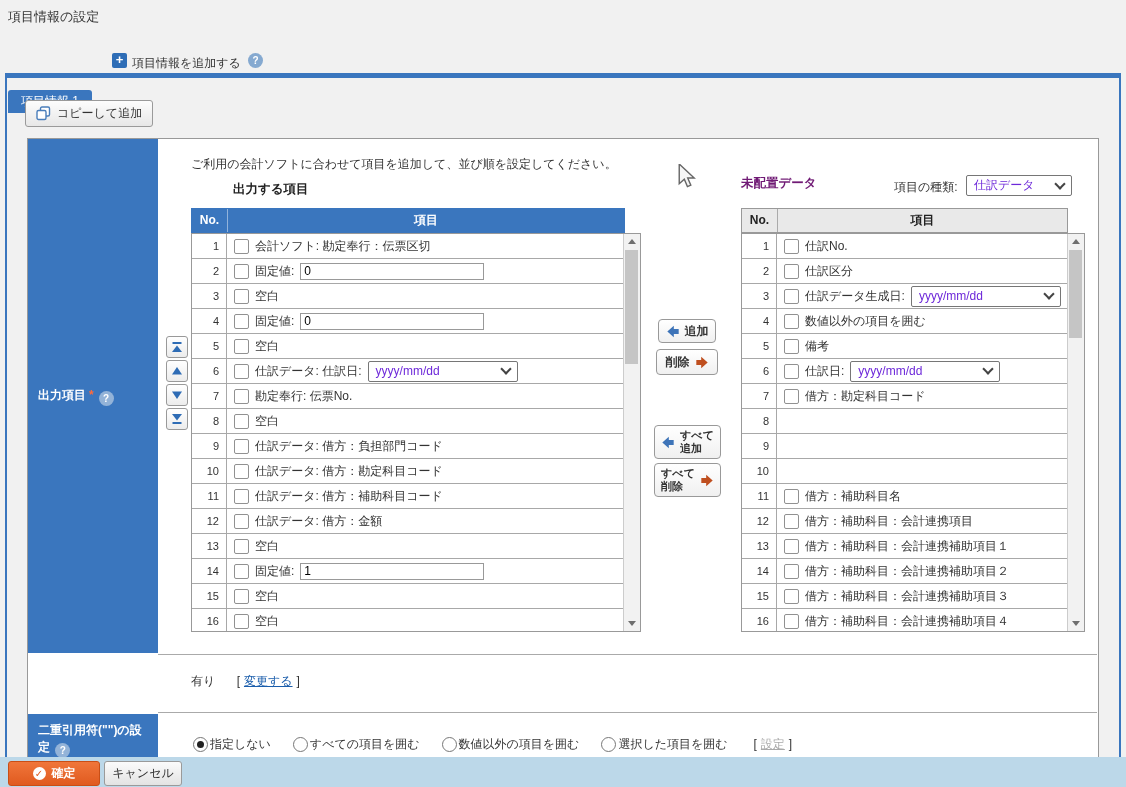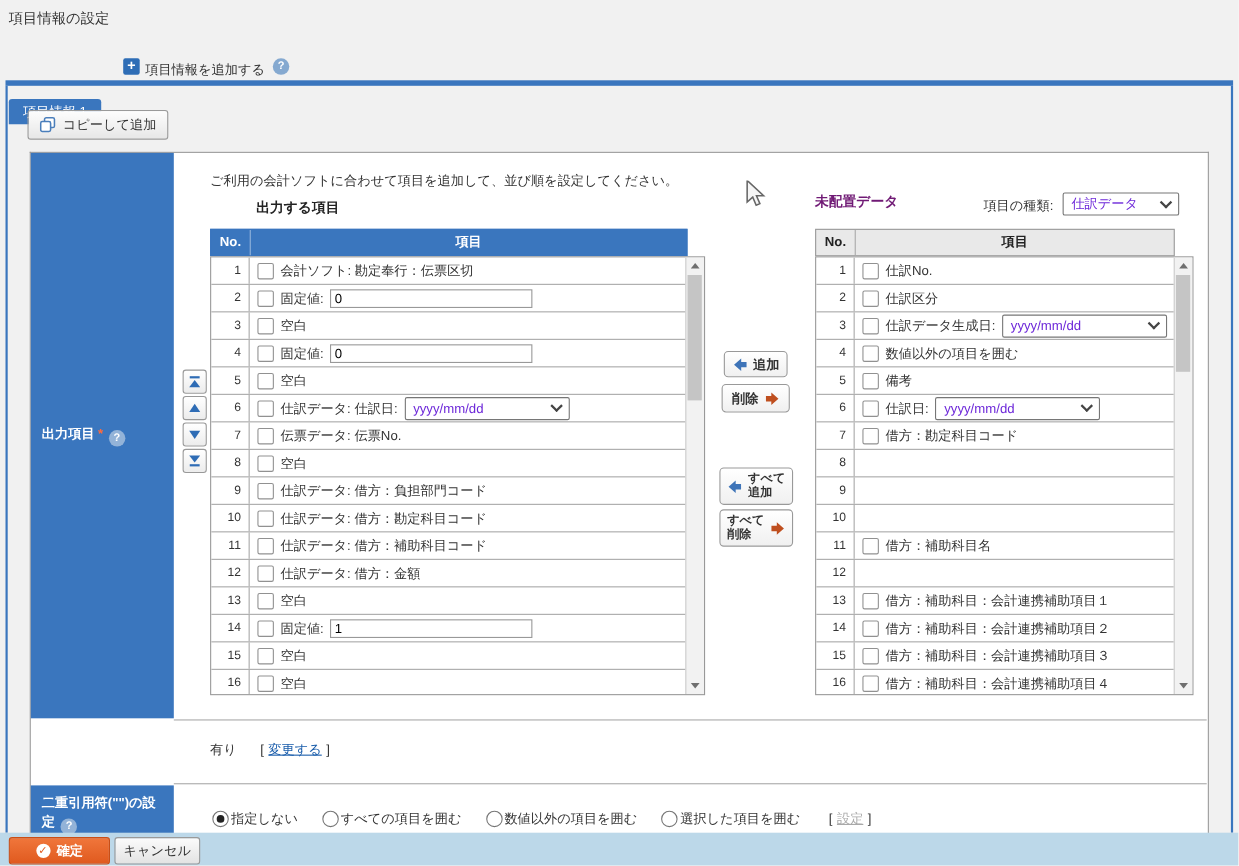--- a/index.html
+++ b/index.html
@@ -222,21 +222,21 @@
               <span class="sel">
                 <span>yyyy/mm/dd</span>
                 <span class="chev"></span>
               </span>
             </div>
           </div>
           <div class="trow">
             <div class="tno">7</div>
             <div class="tcell">
               <span class="cbx"></span>
-              <span class="tlabel">伝票データ: 伝票No.</span>
+              <span class="tlabel">勘定奉行: 伝票No.</span>
             </div>
           </div>
           <div class="trow">
             <div class="tno">8</div>
             <div class="tcell">
               <span class="cbx"></span>
               <span class="tlabel">空白</span>
             </div>
           </div>
           <div class="trow">
@@ -416,20 +416,24 @@
           </div>
           <div class="trow">
             <div class="tno">11</div>
             <div class="tcell">
               <span class="cbx"></span>
               <span class="tlabel">借方：補助科目名</span>
             </div>
           </div>
           <div class="trow">
             <div class="tno">12</div>
+            <div class="tcell">
+              <span class="cbx"></span>
+              <span class="tlabel">借方：補助科目：会計連携項目</span>
+            </div>
           </div>
           <div class="trow">
             <div class="tno">13</div>
             <div class="tcell">
               <span class="cbx"></span>
               <span class="tlabel">借方：補助科目：会計連携補助項目１</span>
             </div>
           </div>
           <div class="trow">
             <div class="tno">14</div>

